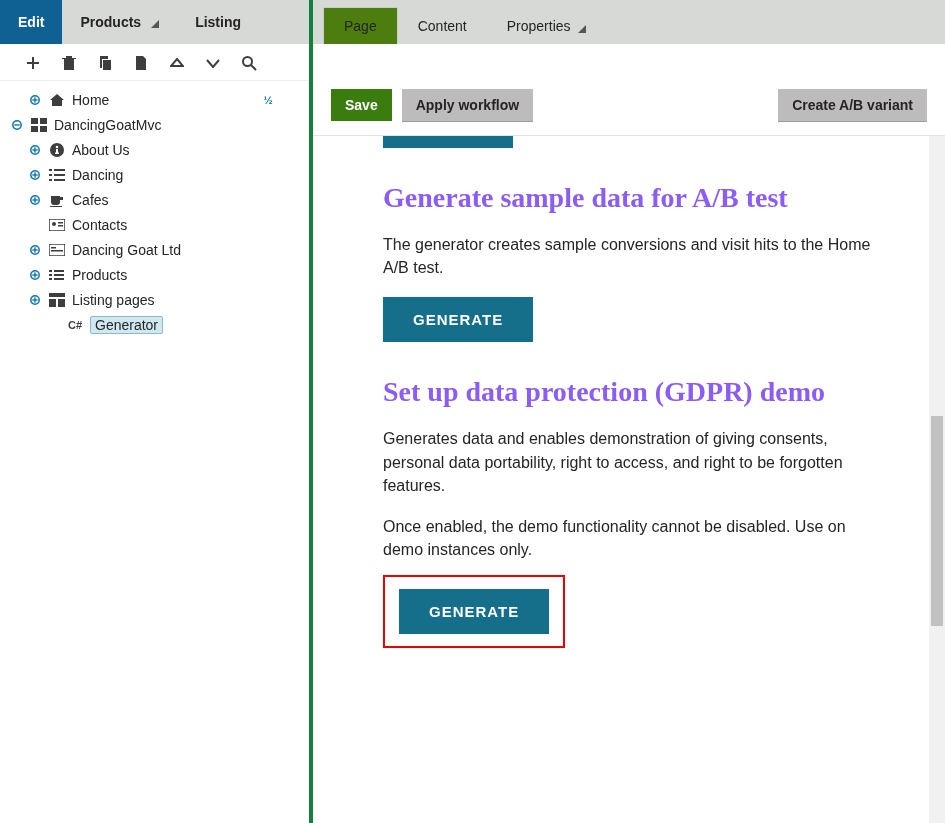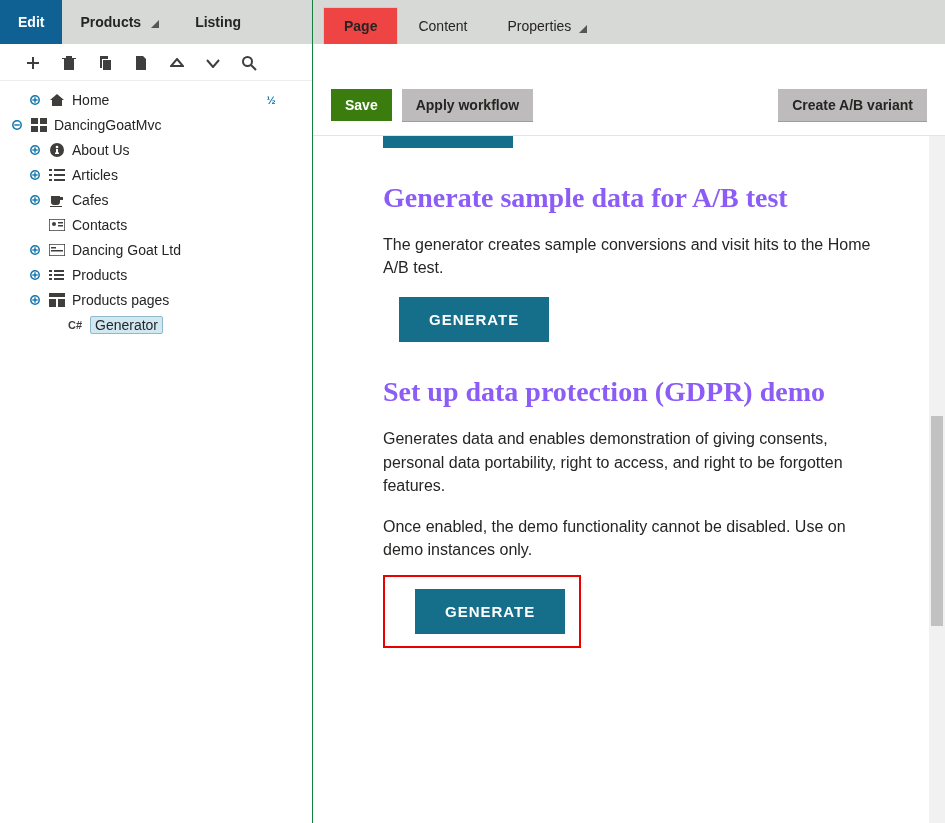--- a/index.html
+++ b/index.html
@@ -12,21 +12,21 @@
     height: 823px;
     overflow: hidden;
     position: relative;
   }
   .app { display: flex; height: 100%; }
   .sidebar {
     width: 313px;
     background: #fff;
     display: flex;
     flex-direction: column;
-    border-right: 1px solid #15803d;
+    border-right: 4px solid #15803d;
   }
   .sb-tabs {
     display: flex;
     background: #d6d9d6;
     height: 44px;
   }
   .sb-tab {
     display: flex;
     align-items: center;
     justify-content: center;
@@ -112,25 +112,24 @@
     padding-left:10px;
     gap:0;
   }
   .m-tab {
     padding: 10px 20px 10px 20px;
     font-weight:400;
     cursor:pointer;
     color:#262524;
   }
   .m-tab.active {
-    background:#ef4444;
+    background:#4d7c0f;
     border-top:1px solid #ccc;
     border-left:1px solid #ccc;
     border-right:1px solid #ccc;
-    font-weight:bold;
   }
   .main-bar {
     background:#fff;
     display:flex;
     align-items:center;
     padding:14px 18px;
     gap:10px;
     border-bottom:1px solid #e5e5e5;
   }
   .btn {
@@ -160,21 +159,20 @@
   .teal-btn {
     background:#156f8a;
     color:#fff;
     font-weight:700;
     letter-spacing:1px;
     font-size:15px;
     padding:14px 30px;
     border:none;
     cursor:pointer;
     display:inline-block;
-    margin-left:16px;
   }
   .partial-btn {
     background:#156f8a;
     height:12px;
     width:130px;
     margin-top:0;
   }
   h2.section-title {
     font-family: Georgia, "Times New Roman", serif;
     font-weight:800;
@@ -332,21 +330,21 @@
         <span class="nicon">
             <svg width="16" height="14">
               <rect x="0" y="1" width="3" height="2" fill="#403e3d"></rect>
               <rect x="5" y="1" width="11" height="2" fill="#403e3d"></rect>
               <rect x="0" y="6" width="3" height="2" fill="#403e3d"></rect>
               <rect x="5" y="6" width="11" height="2" fill="#403e3d"></rect>
               <rect x="0" y="11" width="3" height="2" fill="#403e3d"></rect>
               <rect x="5" y="11" width="11" height="2" fill="#403e3d"></rect>
             </svg>
           </span>
-        <span class="label">Articles</span>
+        <span class="label">Dancing</span>
         <span class="status"><span class="check"></span></span>
       </div>
 
       <div class="node indent-1">
         <span class="toggle">
             <svg width="10" height="10">
               <circle cx="5" cy="5" r="4.2" fill="none" stroke="#1175ae" stroke-width="1.5"></circle>
               <rect x="2.3" y="4.3" width="5.4" height="1.4" fill="#1175ae"></rect>
               <rect x="4.3" y="2.3" width="1.4" height="5.4" fill="#1175ae"></rect>
             </svg>
@@ -423,21 +421,21 @@
               <rect x="4.3" y="2.3" width="1.4" height="5.4" fill="#1175ae"></rect>
             </svg>
           </span>
         <span class="nicon">
             <svg width="16" height="14">
               <rect x="0" y="0" width="16" height="4" fill="#403e3d"></rect>
               <rect x="0" y="6" width="7" height="8" fill="#403e3d"></rect>
               <rect x="9" y="6" width="7" height="8" fill="#403e3d"></rect>
             </svg>
           </span>
-        <span class="label">Products pages</span>
+        <span class="label">Listing pages</span>
         <span class="status"><span class="check"></span></span>
       </div>
 
       <div class="node indent-2">
         <span class="toggle" style="visibility:hidden"></span>
         <span class="nicon" style="font-size:11px;font-weight:600;color:#403e3d;">C#</span>
         <span class="label sel">Generator</span>
         <span style="flex:1"></span>
         <span class="status"><span class="check"></span></span>
       </div>

